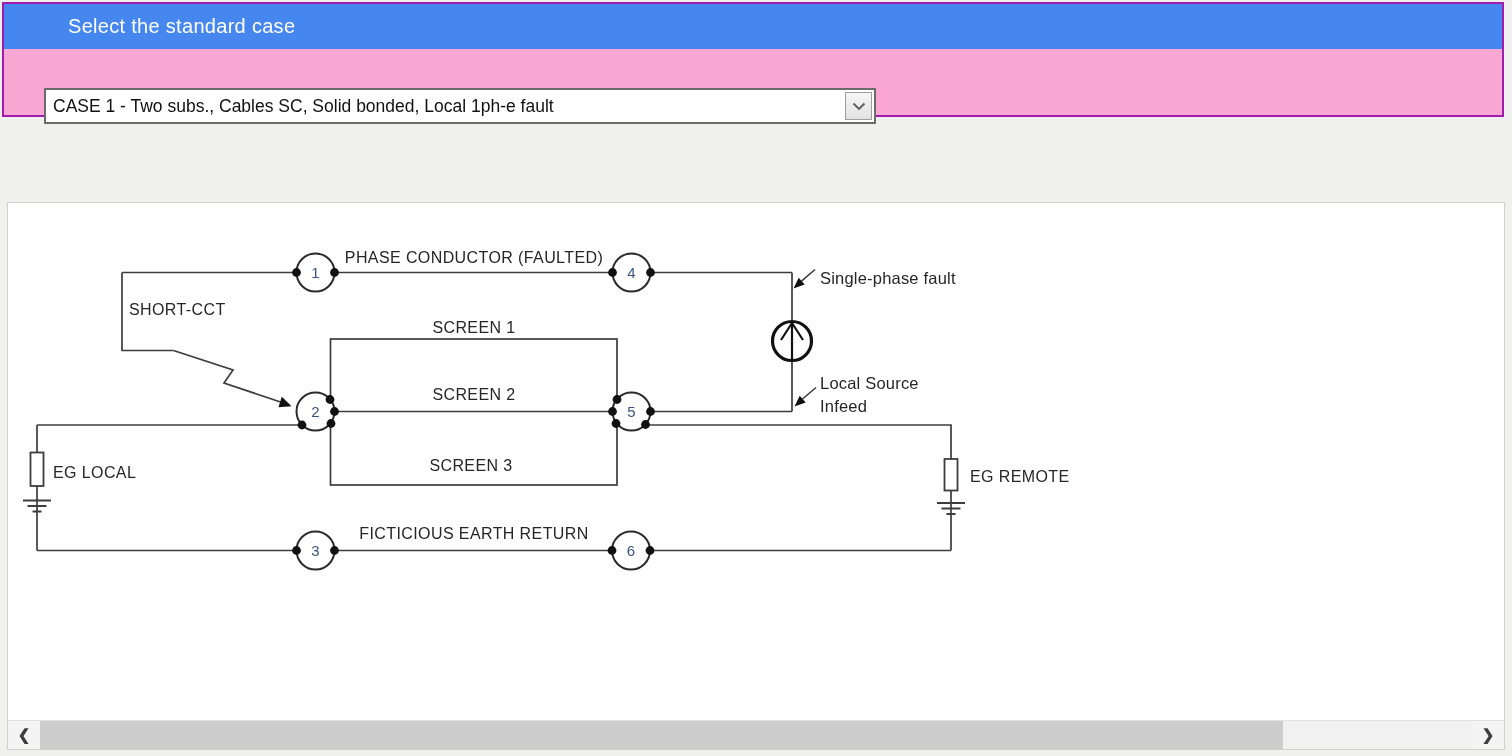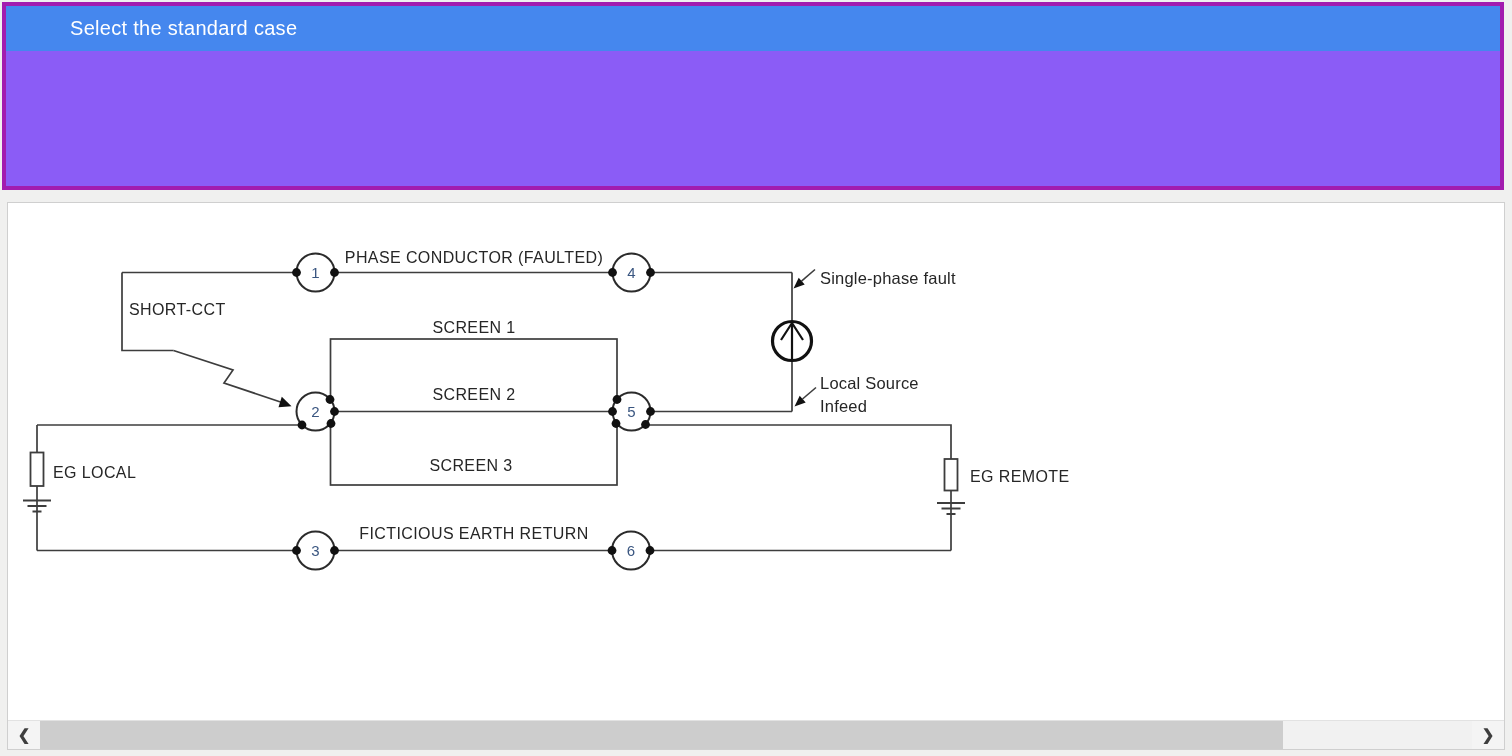--- a/index.html
+++ b/index.html
@@ -3,22 +3,22 @@
 <meta charset="utf-8">
 <style>
   html,body{margin:0;padding:0;}
   body{
     width:1512px;height:756px;position:relative;overflow:hidden;
     background:#f0f0ef;
     font-family:"Liberation Sans", sans-serif;
   }
   
   .top-panel{
-    position:absolute;left:2px;top:2px;width:1502px;height:188px;
-    background:#8b5cf6;border:4px solid #a21caf;box-sizing:border-box;
+    position:absolute;left:2px;top:2px;width:1502px;height:115px;
+    background:#f9a8d4;border:2px solid #a21caf;box-sizing:border-box;
   }
   .title-bar{
     position:absolute;left:0;top:0;right:0;height:45px;
     background:#4587ee;display:flex;align-items:center;
   }
   .title-bar .title{
     color:#ffffff;font-size:20px;letter-spacing:0.3px;padding-left:64px;
   }
   .combo{
     position:absolute;left:40px;top:84px;width:832px;height:36px;
@@ -61,20 +61,28 @@
   .dtext.mid{text-anchor:middle;}
   .dtext.mixed{font-size:16.5px;letter-spacing:0.2px;}
   .node-num{fill:#3a5680;font-family:"Liberation Sans",sans-serif;font-size:15px;text-anchor:middle;}
 </style>
 </head>
 <body>
 
 <div class="top-panel">
   <div class="title-bar">
     <span class="title">Select the standard case</span>
+  </div>
+  <div class="combo">
+    <span class="combo-value">CASE 1 - Two subs., Cables SC, Solid bonded, Local 1ph-e fault</span>
+    <span class="combo-btn">
+      <svg width="14" height="9" viewBox="0 0 14 9">
+        <polyline points="1.5,1.5 7,7 12.5,1.5" fill="none" stroke="#5a5a5a" stroke-width="1.8"></polyline>
+      </svg>
+    </span>
   </div>
 </div>
 
 <div class="diagram-panel">
 
   <svg class="diagram-svg" width="1496" height="518" viewBox="8 203 1496 518">
 
     <g stroke="#3d3d3d" stroke-width="1.7" fill="none">
 
       <path d="M122,272.5 H792"></path>

